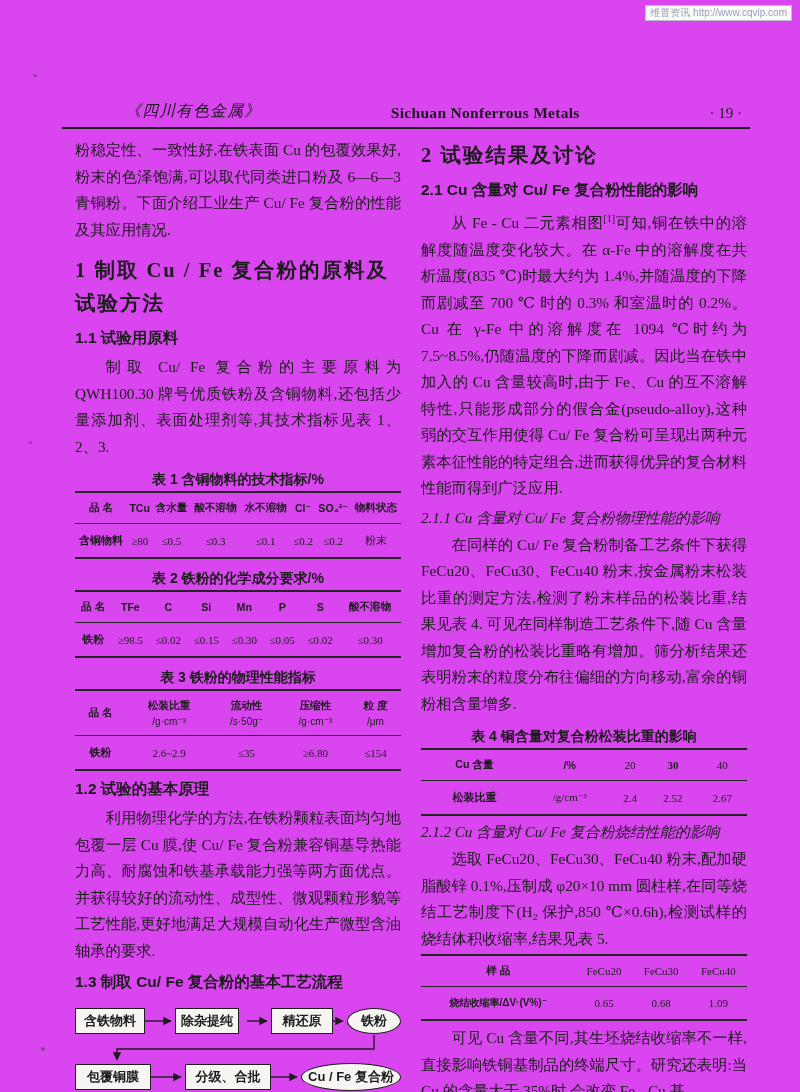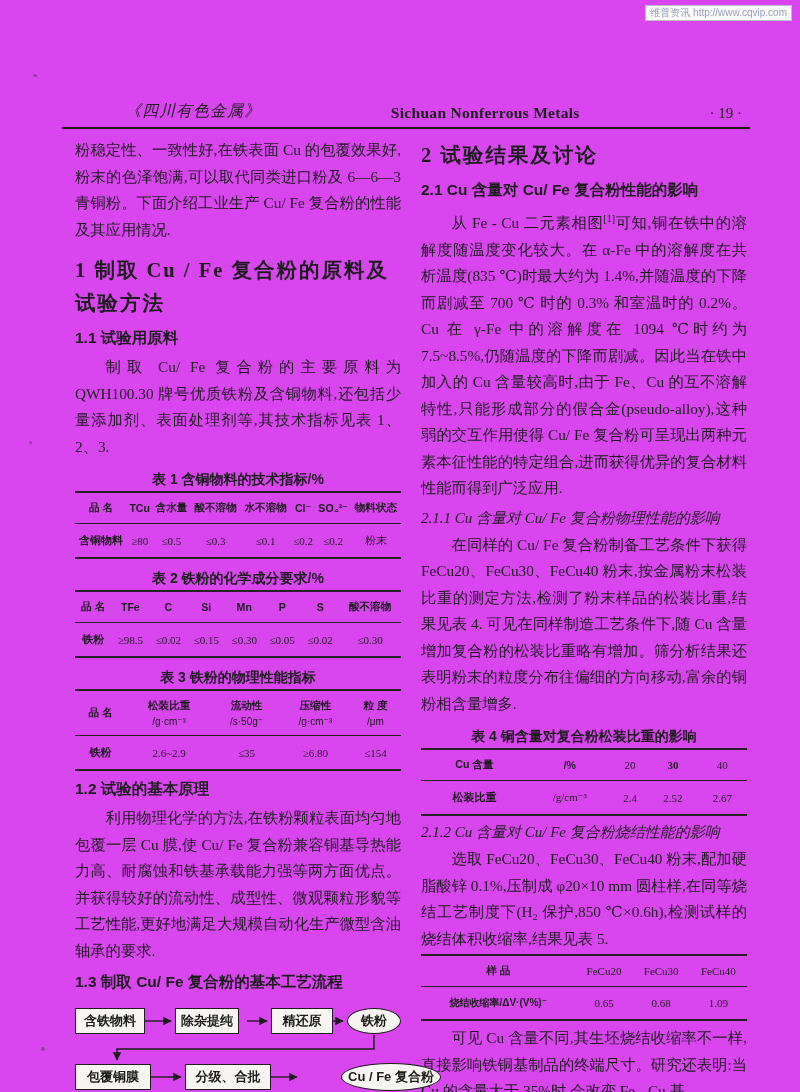--- a/index.html
+++ b/index.html
@@ -204,21 +204,21 @@
             <path d="M76,73 H106" marker-end="url(#ah)"></path>
             <path d="M196,73 H222" marker-end="url(#ah)"></path>
           </g>
         </svg>
         <div class="fnode" style="left:0;top:4px;width:70px;">含铁物料</div>
         <div class="fnode" style="left:100px;top:4px;width:64px;">除杂提纯</div>
         <div class="fnode" style="left:196px;top:4px;width:62px;">精还原</div>
         <div class="fnode oval" style="left:272px;top:4px;width:54px;">铁粉</div>
         <div class="fnode" style="left:0;top:60px;width:76px;">包覆铜膜</div>
         <div class="fnode" style="left:110px;top:60px;width:86px;">分级、合批</div>
-        <div class="fnode oval" style="left:226px;top:59px;width:100px;height:28px;line-height:25px;margin-left:40px;">Cu / Fe 复合粉</div>
+        <div class="fnode oval" style="left:226px;top:59px;width:100px;height:28px;line-height:25px;">Cu / Fe 复合粉</div>
       </div>
     </div>
 
     <div class="col">
       <h1 class="sec" style="margin-top:2px;">2  试验结果及讨论</h1>
 
       <h2 class="sub">2.1  Cu 含量对 Cu/ Fe 复合粉性能的影响</h2>
       <p class="para"><span>从 Fe - Cu 二元素相图</span><sup>[1]</sup><span>可知,铜在铁中的溶解度随温度变化较大。在 α-Fe 中的溶解度在共析温度(835 ℃)时最大约为 1.4%,并随温度的下降而剧减至 700 ℃ 时的 0.3% 和室温时的 0.2%。Cu 在 γ-Fe 中的溶解度在 1094 ℃时约为 7.5~8.5%,仍随温度的下降而剧减。因此当在铁中加入的 Cu 含量较高时,由于 Fe、Cu 的互不溶解特性,只能形成部分的假合金(pseudo-alloy),这种弱的交互作用使得 Cu/ Fe 复合粉可呈现出两种元素本征性能的特定组合,进而获得优异的复合材料性能而得到广泛应用.</span></p>
 
       <h3 class="subsub">2.1.1  Cu 含量对 Cu/ Fe 复合粉物理性能的影响</h3>

